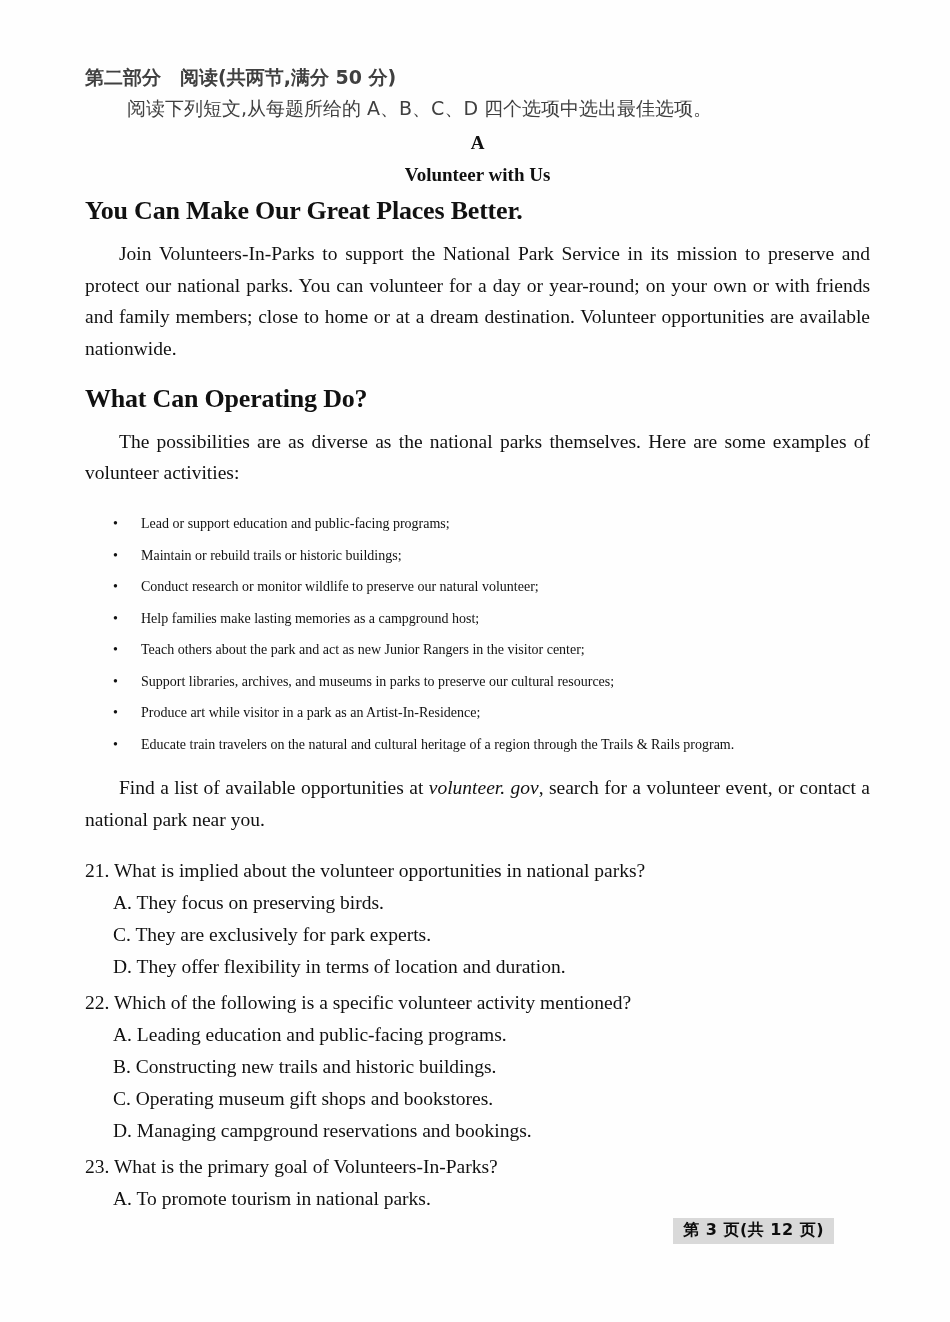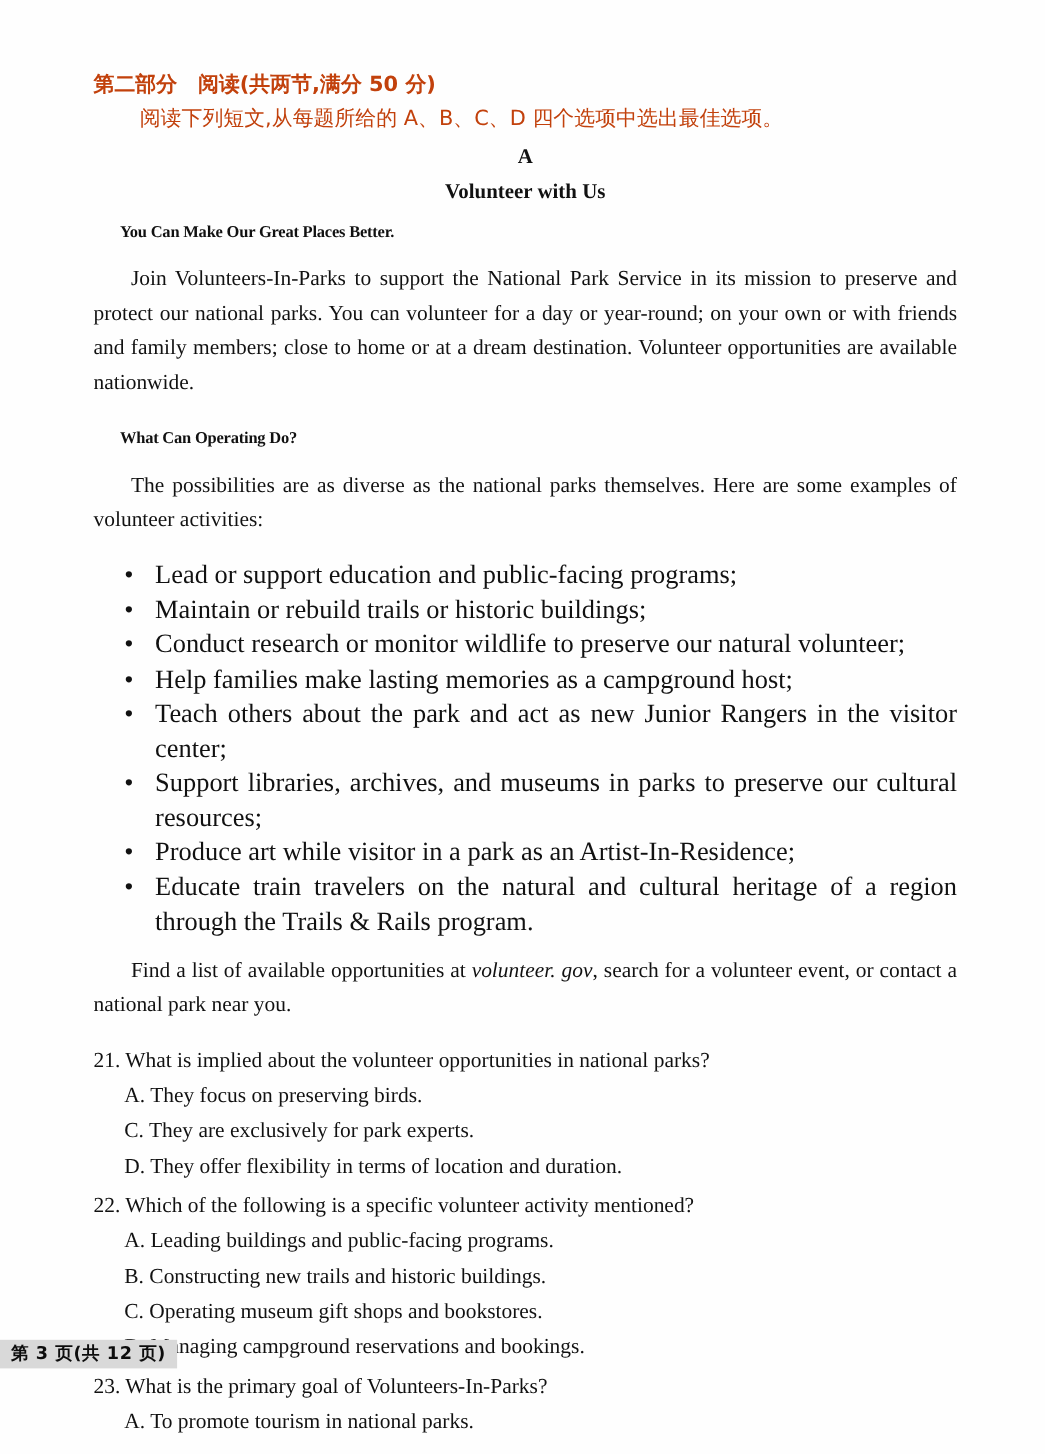--- a/index.html
+++ b/index.html
@@ -27,21 +27,21 @@
     left: 85px;
     top: 62px;
     width: 785px;
   }
 
   
   .cn-line {
     font-family: "DejaVu Sans", "Liberation Sans", sans-serif;
     font-size: 19px;
     line-height: 31px;
-    color: #c2410c;
+    color: #404040;
     white-space: nowrap;
   }
   .cn-line.bold { font-weight: bold; }
   .cn-indent { padding-left: 42px; }
 
   
   .center-head {
     text-align: center;
     font-weight: bold;
     font-size: 19px;
@@ -50,45 +50,44 @@
   }
   .center-head.sub {
     font-size: 19px;
     line-height: 30px;
     margin-top: 2px;
   }
 
   
   .subhead {
     font-weight: bold;
-    font-size: 15px;
+    font-size: 26px;
     line-height: 30px;
     margin-top: 6px;
     letter-spacing: -0.2px;
-    margin-left: 24px;
   }
 
   
   .para {
     font-size: 19.5px;
     line-height: 31.5px;
     text-align: justify;
     text-justify: inter-word;
     margin-top: 12px;
   }
   .para.indent { text-indent: 34px; }
 
   
   .bullets {
     margin: 0;
     padding: 0;
     list-style: none;
   }
   .bullets li {
-    font-size: 24px;
+    font-size: 14px;
     line-height: 31.5px;
     padding-left: 56px;
     text-indent: -14px;
     margin-left: 0;
     text-align: justify;
   }
   .bullets li .bull {
     display: inline-block;
     width: 14px;
   }
@@ -107,22 +106,22 @@
     padding-left: 28px;
   }
 
   .ital { font-style: italic; }
 
   
   .footer {
     position: absolute;
     left: 0;
     top: 1218px;
-    width: 906px;
-    text-align: left;
+    width: 834px;
+    text-align: right;
   }
   .footer-inner {
     display: inline-block;
     background: #d9d9d9;
     padding: 2px 10px 3px 10px;
     font-family: "DejaVu Sans", "Liberation Sans", sans-serif;
     font-weight: bold;
     font-size: 16px;
     color: #0d0d0d;
     letter-spacing: 0.5px;
@@ -164,21 +163,21 @@
 
     <div class="qblock">
       <div class="qstem"><span>21.</span> <span>What is implied about the volunteer opportunities in national parks?</span></div>
       <div class="qopt">A. They focus on preserving birds.</div>
       <div class="qopt">C. They are exclusively for park experts.</div>
       <div class="qopt">D. They offer flexibility in terms of location and duration.</div>
     </div>
 
     <div class="qblock">
       <div class="qstem"><span>22.</span> <span>Which of the following is a specific volunteer activity mentioned?</span></div>
-      <div class="qopt">A. Leading buildings and public-facing programs.</div>
+      <div class="qopt">A. Leading education and public-facing programs.</div>
       <div class="qopt">B. Constructing new trails and historic buildings.</div>
       <div class="qopt">C. Operating museum gift shops and bookstores.</div>
       <div class="qopt">D. Managing campground reservations and bookings.</div>
     </div>
 
     <div class="qblock">
       <div class="qstem"><span>23.</span> <span>What is the primary goal of Volunteers-In-Parks?</span></div>
       <div class="qopt">A. To promote tourism in national parks.</div>
     </div>
 

